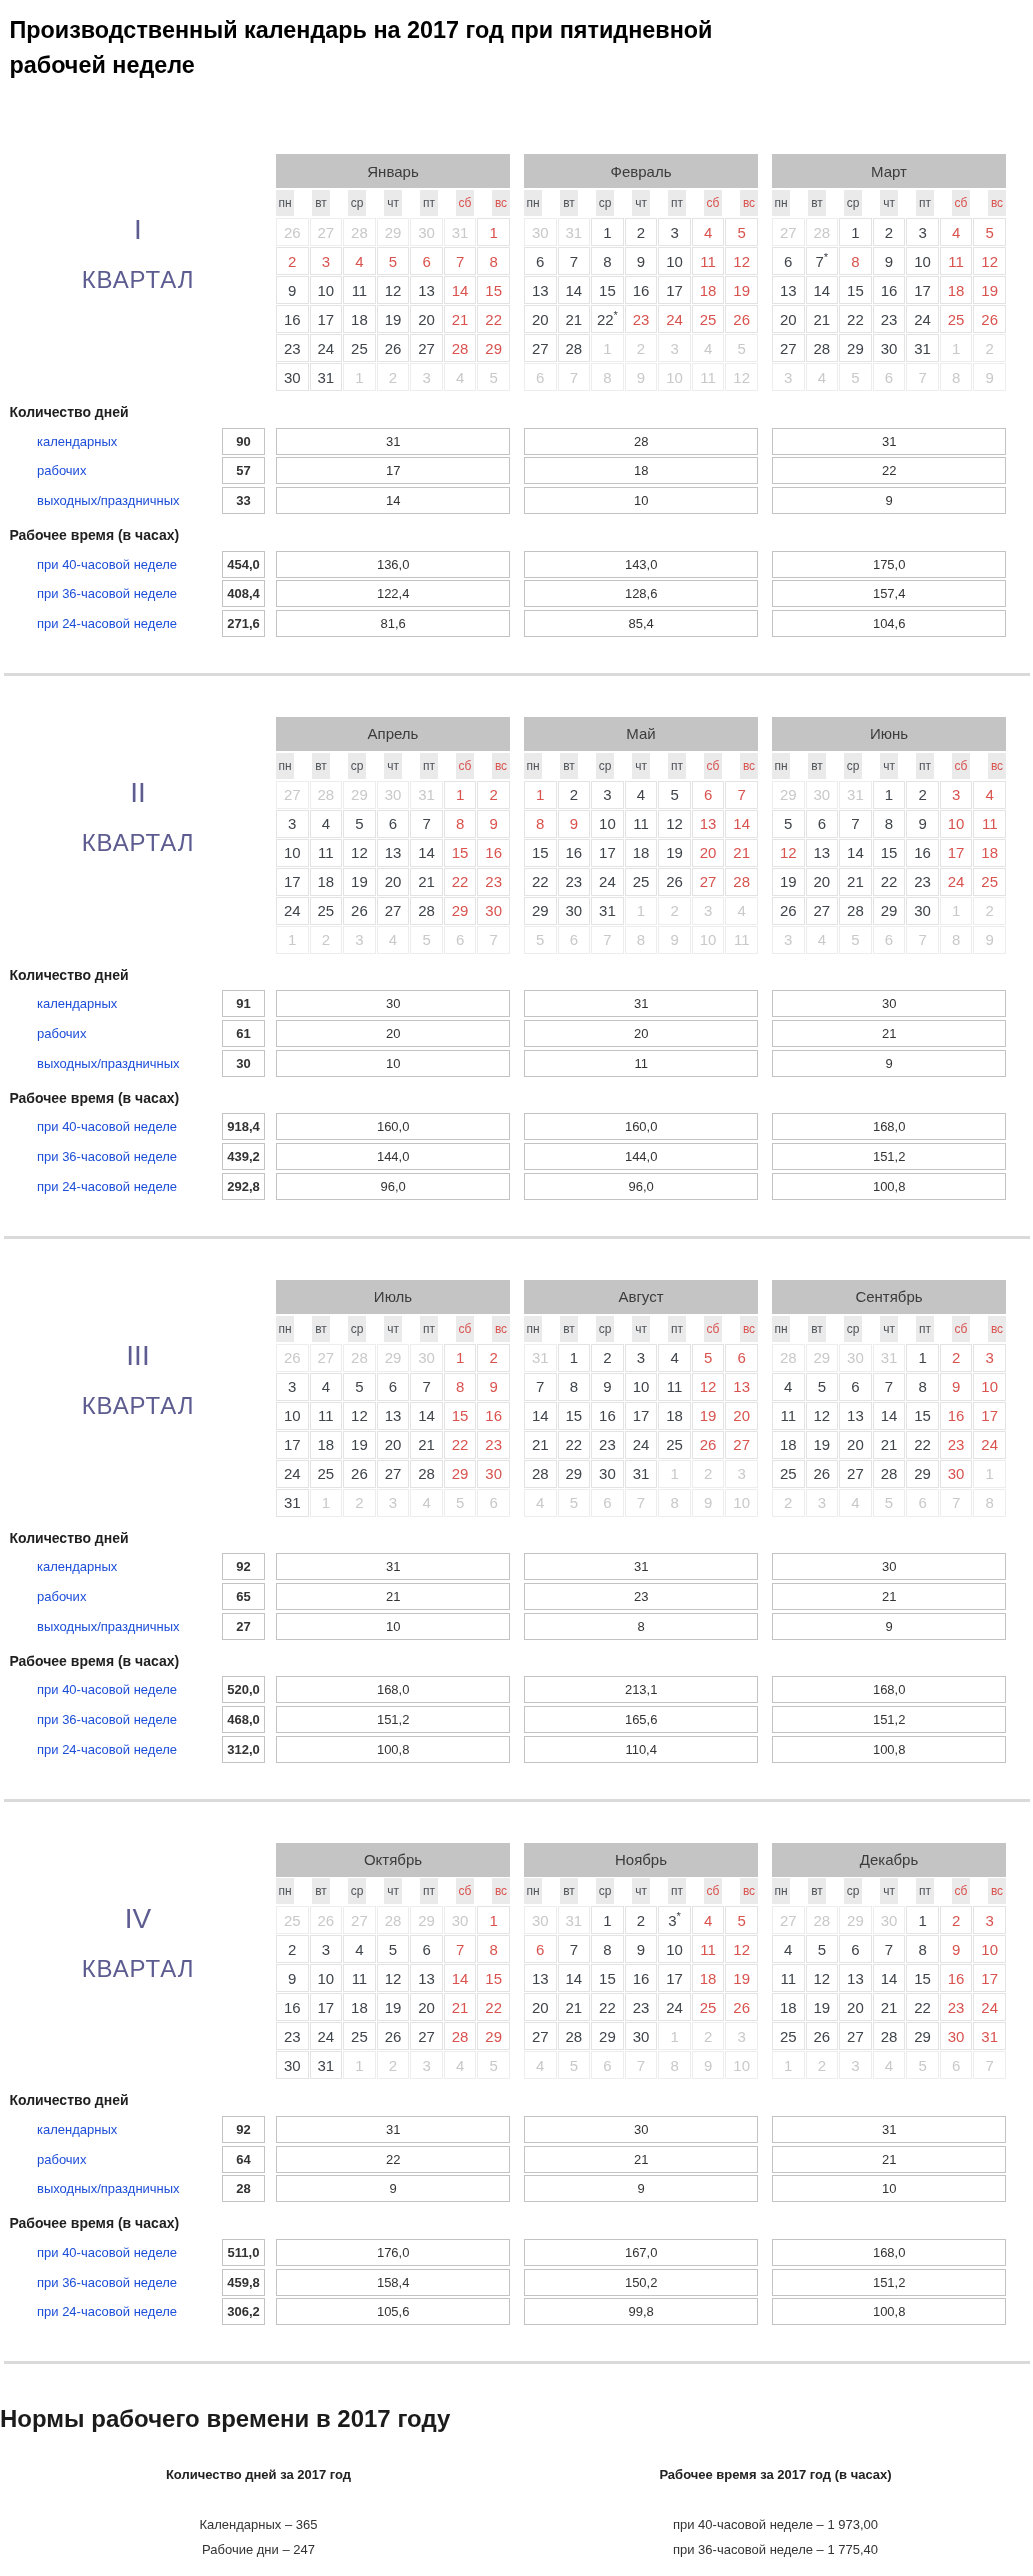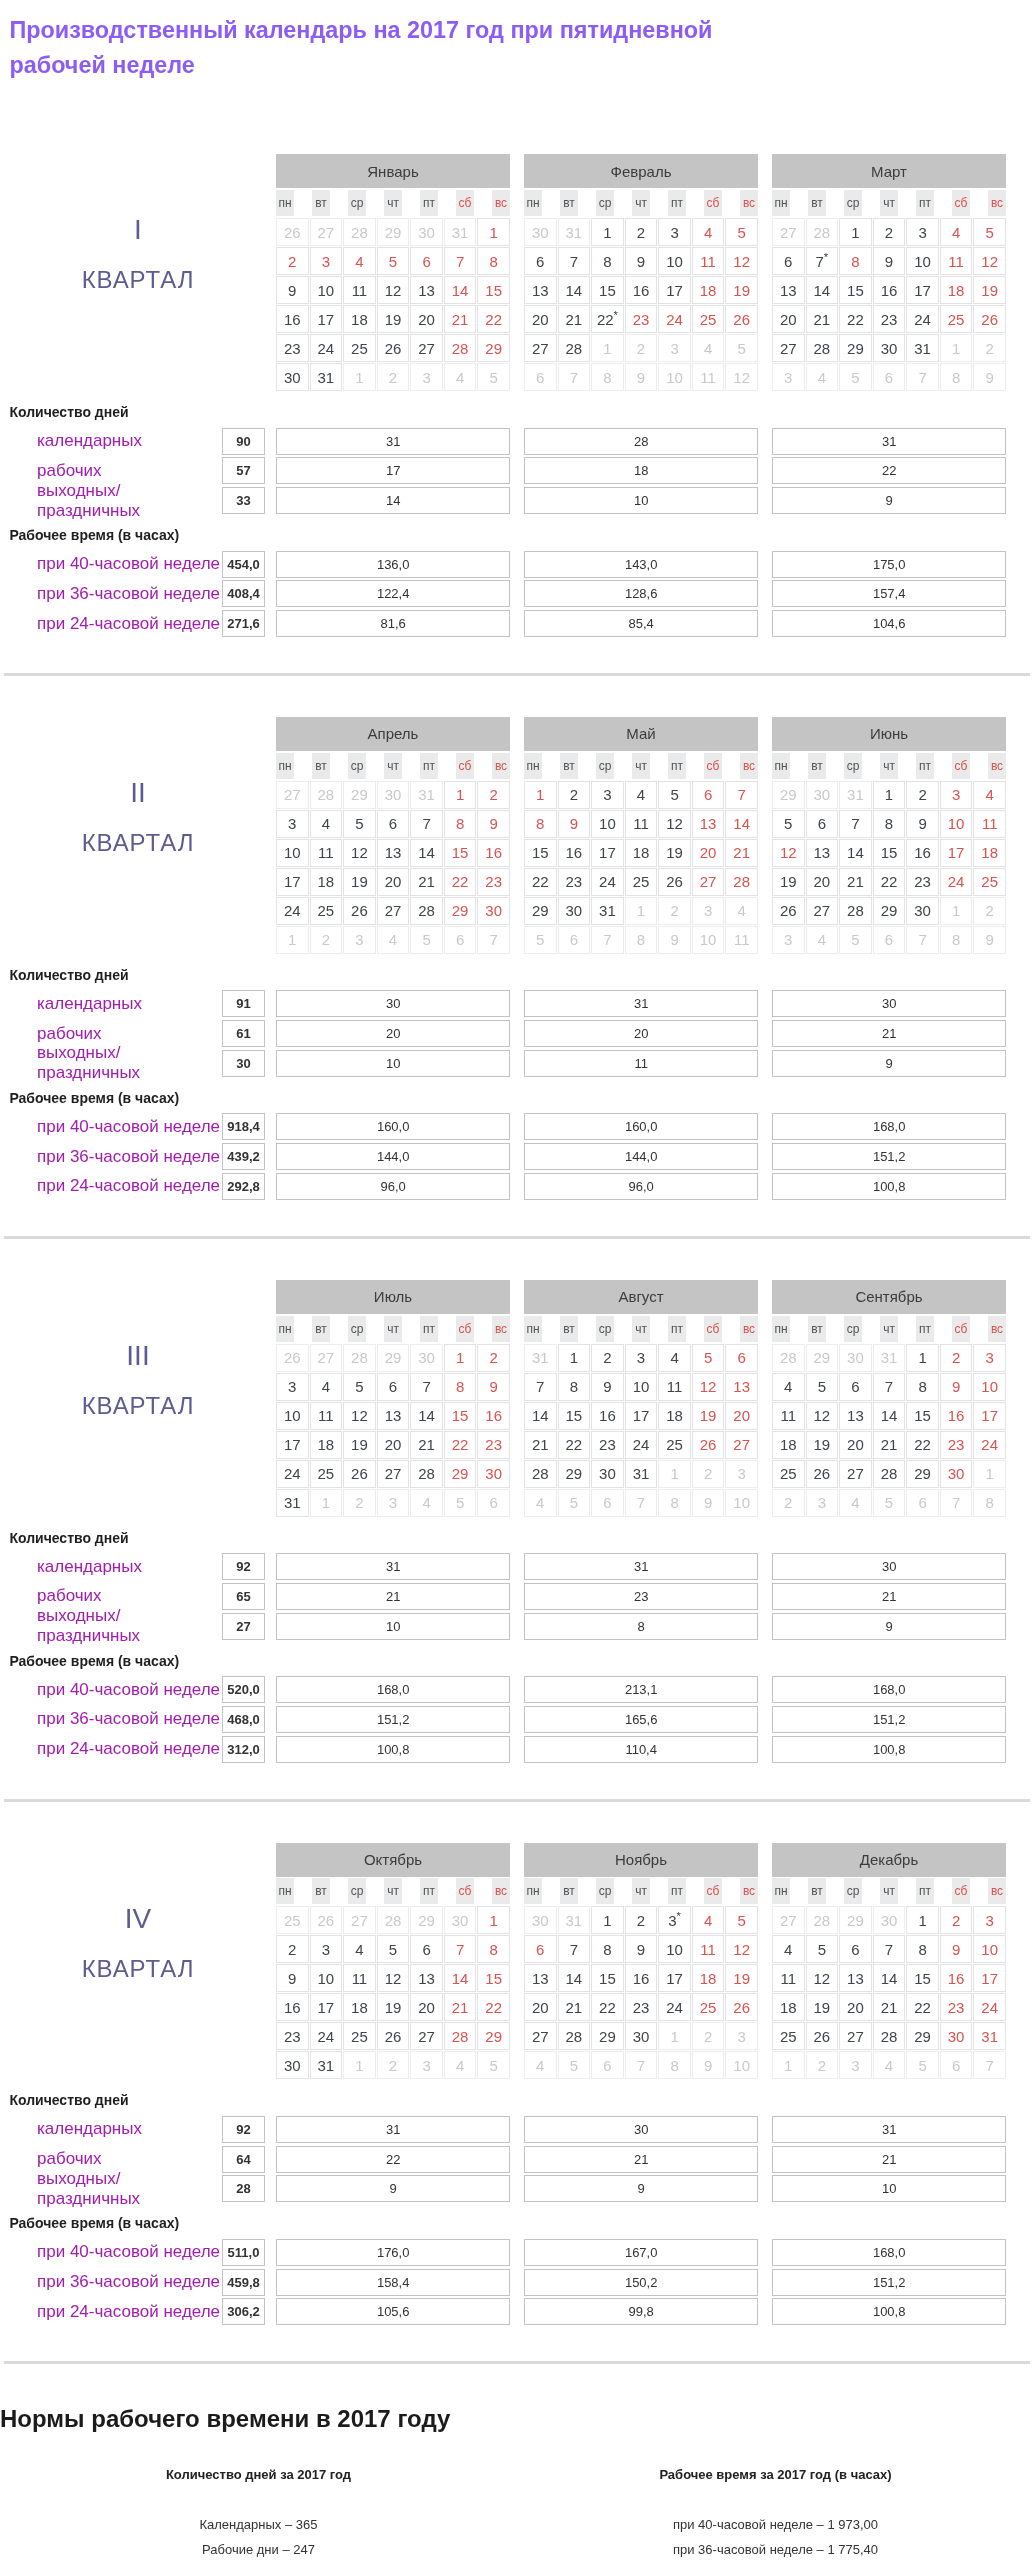--- a/index.html
+++ b/index.html
@@ -5,21 +5,21 @@
   :root{
     --red:#d9534f; --qcolor:#5d5c90; --mh-bg:#c4c4c4; --wd-bg:#eaeaea;
     --cell-border:#e3e3e3; --muted:#c9c9c9; --sep:#dadada; --box-border:#c3c3c3;
   }
   *{box-sizing:border-box;}
   html,body{margin:0;padding:0;background:#fff;}
   body{width:1034px;font-family:"Liberation Sans","DejaVu Sans",sans-serif;color:#333;}
   .page{width:1034px;padding-bottom:43px;}
 
   h1.title{margin:13px 0 0 9.4px;width:805px;font-size:23.4px;line-height:1.5;
-    font-weight:bold;color:#8b5cf6;}
+    font-weight:bold;color:#000000;}
 
   #quarters{margin-top:71px;}
 
   .q-row{display:flex;align-items:flex-start;}
   .q-label{width:276px;flex:0 0 276px;text-align:center;padding-top:62px;color:var(--qcolor);}
   .q-num{font-size:28px;line-height:1;}
   .q-word{font-size:24px;margin-top:24px;letter-spacing:0.9px;line-height:1;}
 
   .months{display:flex;gap:14px;}
   .month{width:234px;flex:0 0 234px;}
@@ -33,21 +33,21 @@
   .day{height:28px;background:#fff;border:0.9px solid var(--cell-border);display:flex;align-items:center;
     justify-content:center;font-size:15px;color:#3f454b;}
   .day.h{color:var(--red);}
   .day.o{color:var(--muted);border-color:#ededed;}
   .ast{font-size:11.2px;line-height:1;position:relative;top:-3.7px;}
 
   .stats{margin-top:11.2px;}
   .stat-title{font-size:14px;font-weight:bold;color:#1f1f1f;margin:13px 0 7.5px 9.4px;}
   .stat-row{display:flex;align-items:stretch;height:27px;margin-bottom:2.8px;}
   .stat-label{width:222px;flex:0 0 222px;padding-left:37px;display:flex;align-items:center;
-    font-size:17px;color:#a21caf;}
+    font-size:13px;color:#1d4ed8;}
   .box{border:0.9px solid var(--box-border);background:#fff;display:flex;align-items:center;
     justify-content:center;font-size:13px;color:#333;}
   .box.total{width:43px;flex:0 0 43px;margin-right:11.2px;font-weight:bold;}
   .box.m{width:234px;flex:0 0 234px;margin-right:14px;}
   .box.m:last-child{margin-right:0;}
 
   hr.sep{border:none;height:2.8px;background:var(--sep);margin:36px 3.7px 41px;}
 
   .norms h2{text-align:left;font-size:24px;font-weight:bold;color:#1b1b1b;margin:13px 0 34px;}
   .norms-cols{display:flex;}

